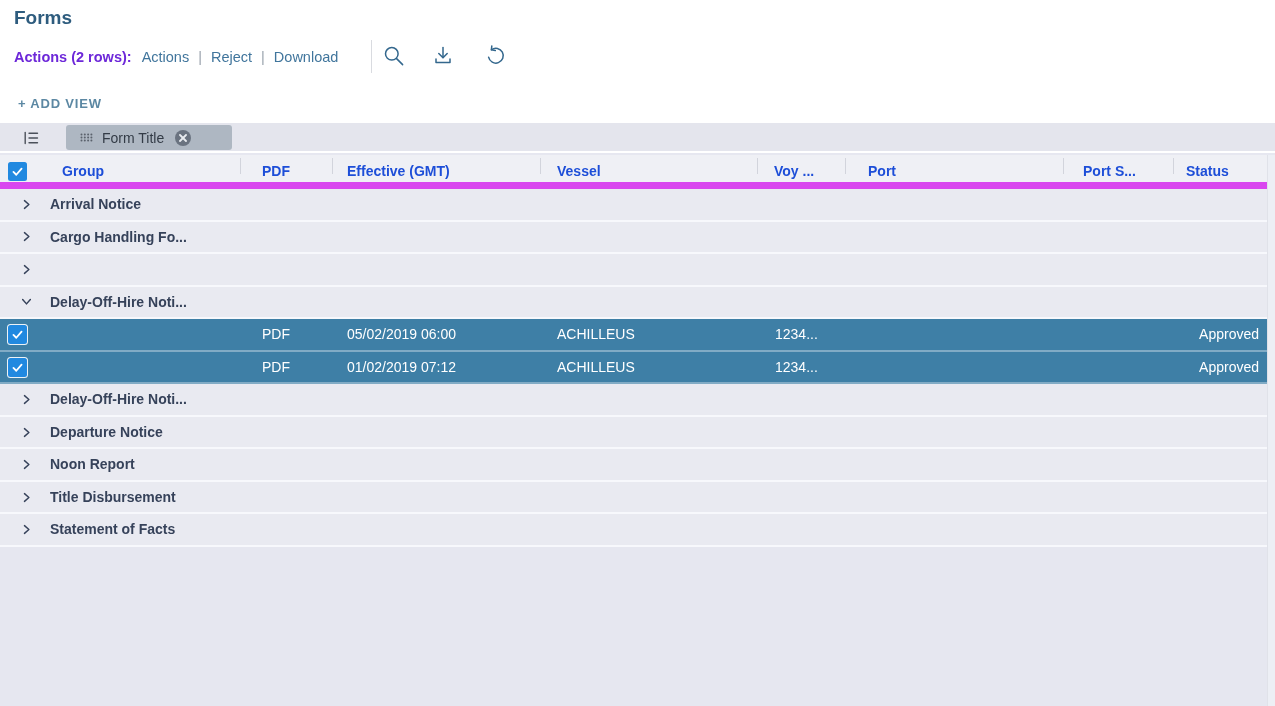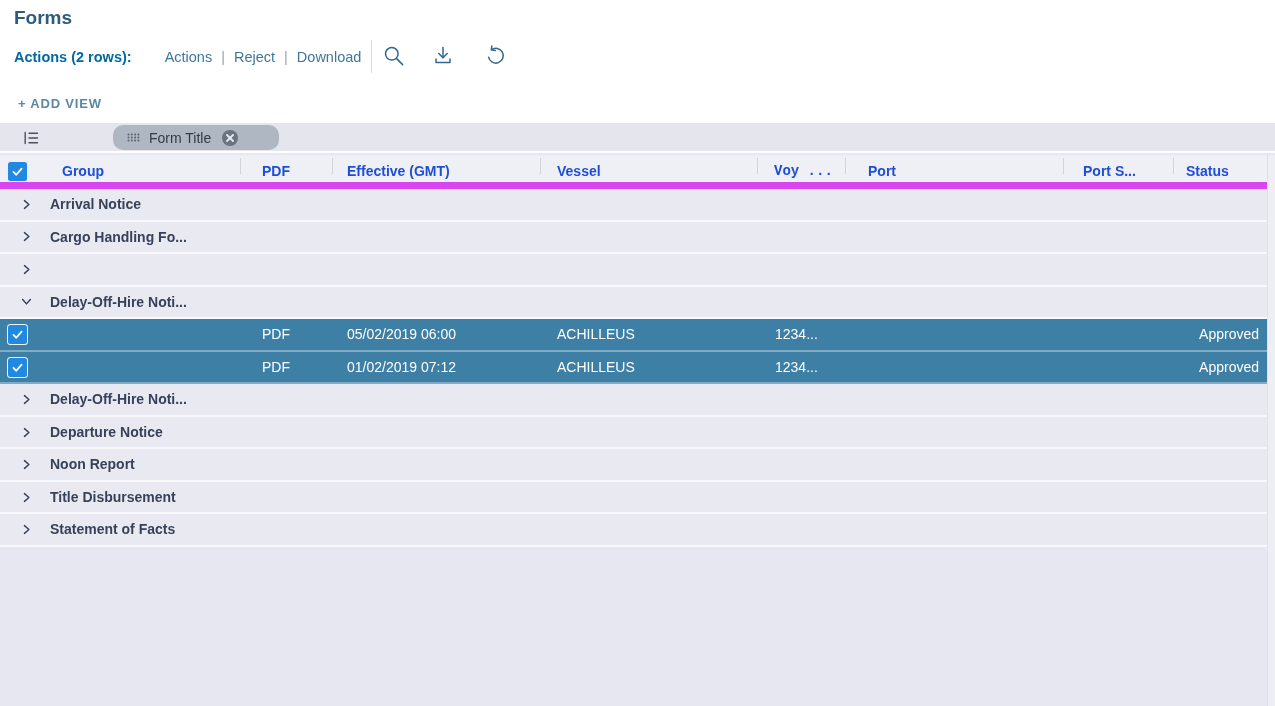--- a/index.html
+++ b/index.html
@@ -12,21 +12,21 @@
 
   
   .page-title {
     position:absolute; left:14px; top:7px;
     font-size:19px; font-weight:bold; color:#2e5c7e;text-align:center;
   }
   .actions-row {
     position:absolute; left:14px; top:45px; height:24px;
     display:flex; align-items:center; font-size:14.5px; white-space:nowrap;
   }
-  .actions-label { font-weight:bold; color:#0369a1; margin-right:33px; }
+  .actions-label { font-weight:bold; color:#6d28d9; margin-right:10px; }
   .link { color:#40759c; cursor:pointer; }
   .pipe { color:#9aa3ad; margin:0 9px; }
   .vdivider {
     position:absolute; left:371px; top:40px; width:1px; height:33px;
     background:#d9dbe0;
   }
   .icon-btn {
     position:absolute; top:43px; width:26px; height:26px; color:#33678d;
     display:flex; align-items:center; justify-content:center; cursor:pointer;
   }
@@ -50,22 +50,22 @@
   .chipbar {
     position:absolute; left:0; top:0; width:1275px; height:30px;
     background:#e4e5ed; border-bottom:2px solid #ffffff;
   }
   .groupby-icon {
     position:absolute; left:22px; top:6px; width:18px; height:18px; color:#4a505a;
   }
   .groupby-icon svg { width:18px; height:18px; stroke:currentColor; fill:none; stroke-width:1.4; stroke-linecap:round; }
   .chip {
     position:absolute; left:66px; top:2px; height:25px; min-width:166px;
-    background:#aeb7c2; border-radius:10px;
-    display:flex; align-items:center; padding:0 1px 0 14px; gap:9px; cursor:pointer;margin-left:47px;
+    background:#aeb7c2; border-radius:3px;
+    display:flex; align-items:center; padding:0 1px 0 14px; gap:9px; cursor:pointer;
   }
   .chip-handle { display:inline-flex; }
   .chip-handle svg { width:13px; height:9px; fill:#5b626c; }
   .chip-label { font-size:14px; color:#333b46; }
   .chip-close {
     width:16px; height:16px; border-radius:50%; background:#6a7380;
     display:flex; align-items:center; justify-content:center; cursor:pointer; margin-left:2px;
   }
   .chip-close svg { width:8px; height:8px; stroke:#e9ecf0; stroke-width:1.8; stroke-linecap:round; }
 
@@ -73,21 +73,21 @@
   .header-row {
     position:absolute; left:0; top:32px; width:1267px; height:34px;
     background:#eff0f5; border-bottom:7px solid #d946ef;
     font-size:14px; font-weight:bold; color:#1d4ed8;
   }
   .hcell { position:absolute; top:0; line-height:33px; white-space:nowrap; }
   .h-group  { left:62px; }
   .h-pdf    { left:262px; }
   .h-eff    { left:347px; }
   .h-vessel { left:557px; }
-  .h-voy    { left:774px;font-family:Liberation Mono, monospace; }
+  .h-voy    { left:774px; }
   .h-port   { left:868px; }
   .h-ports  { left:1083px; }
   .h-status { left:1186px; }
   .tick { position:absolute; top:3px; width:1px; height:16px; background:#d2d4dc; }
 
   
   .checkbox {
     position:absolute; left:8px; width:19px; height:19px;
     background:#2189e0; border-radius:2.5px;
     display:flex; align-items:center; justify-content:center; cursor:pointer;

